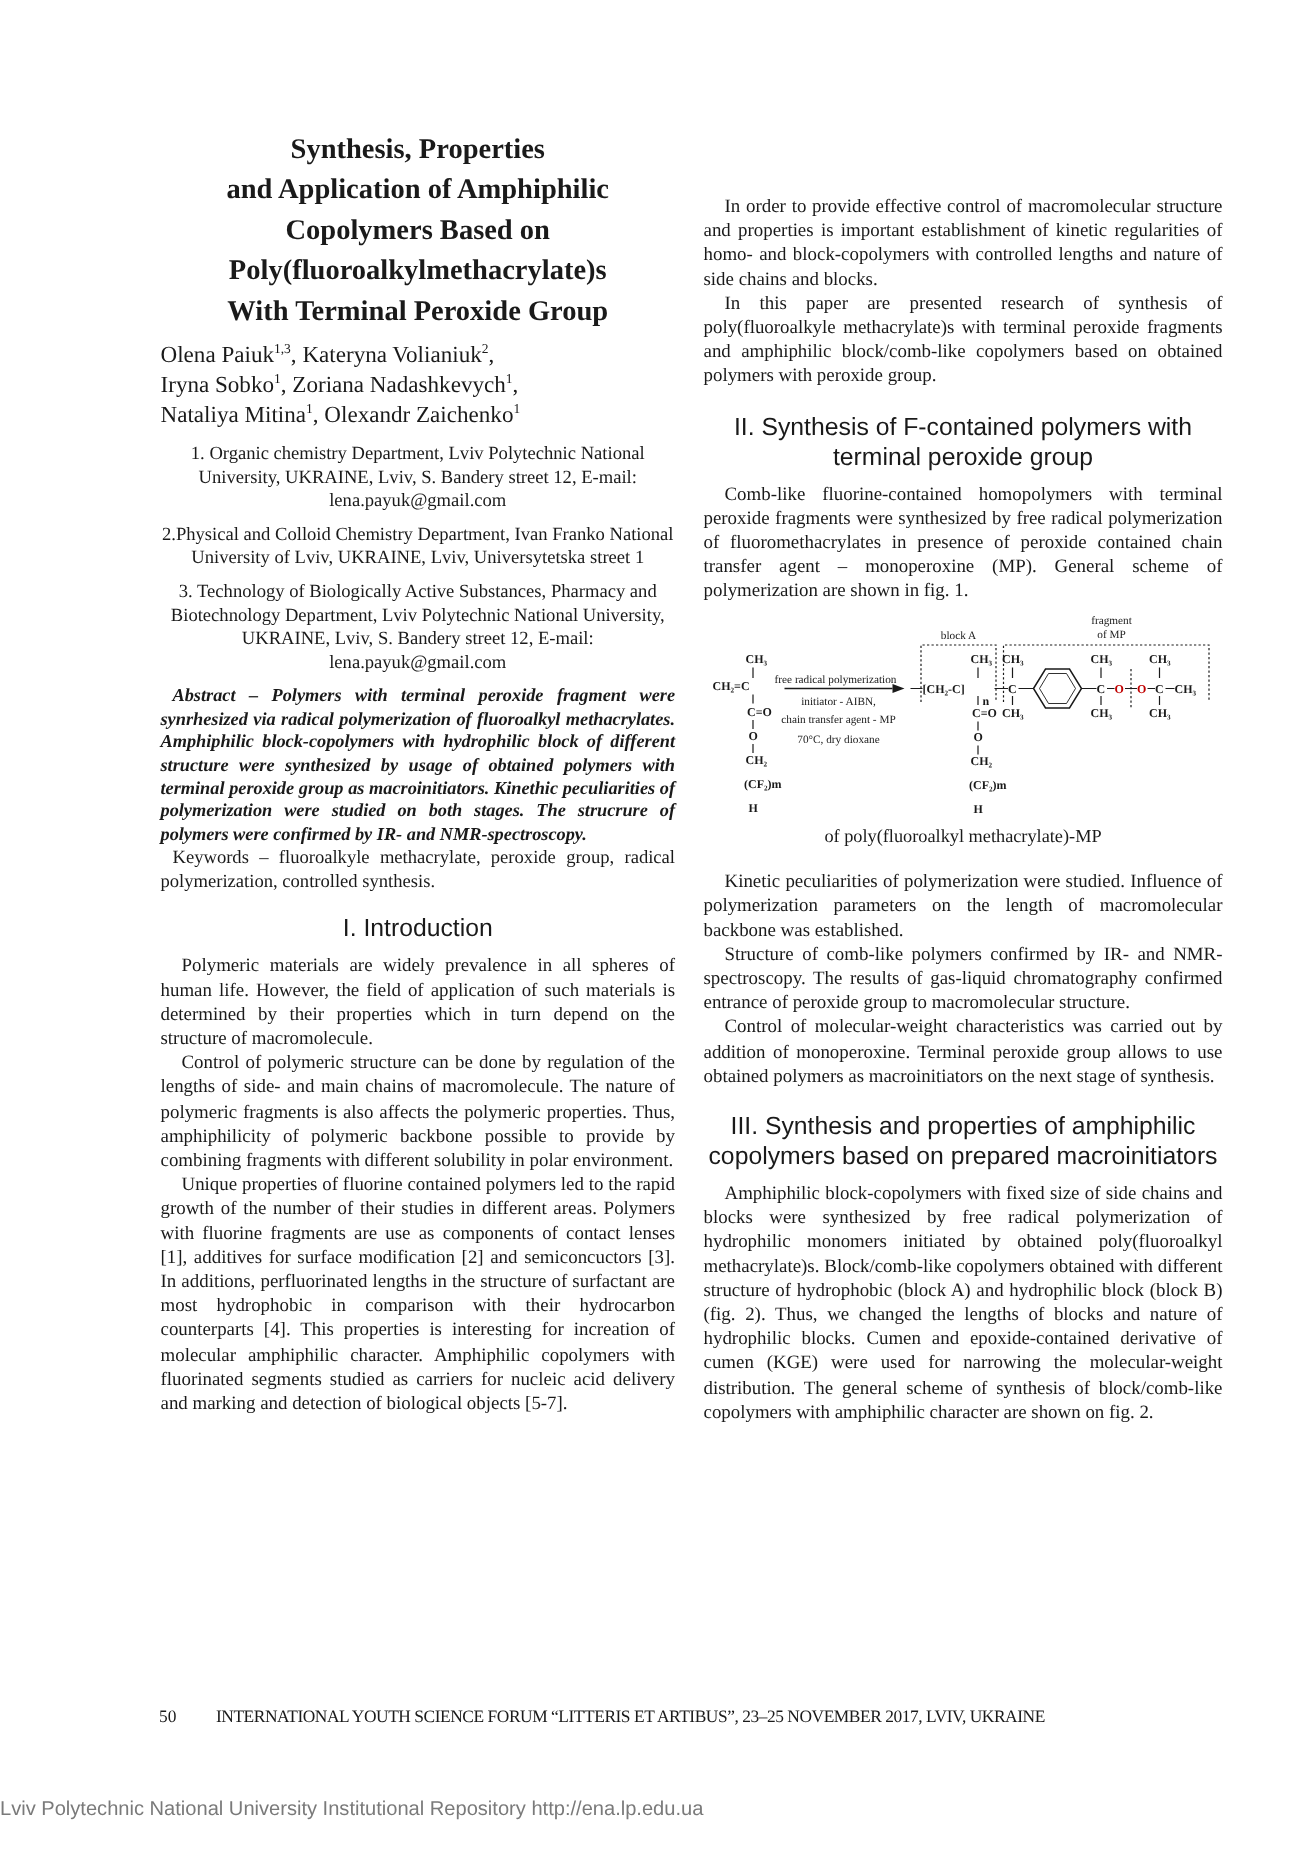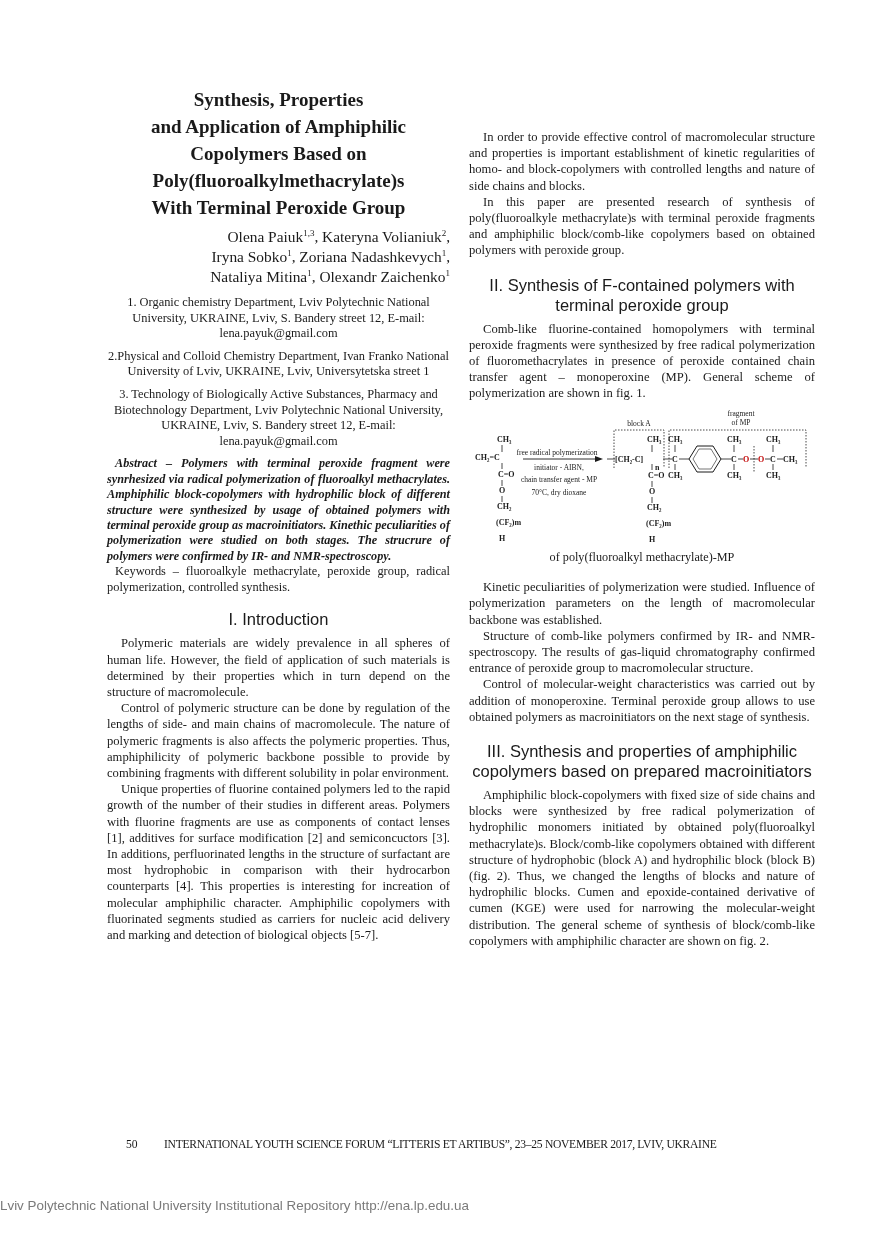--- a/index.html
+++ b/index.html
@@ -2,32 +2,32 @@
 <html><head>
 <meta charset="utf-8">
 <style>
   html, body { margin: 0; padding: 0; background: #ffffff; }
   body { width: 876px; height: 1240px; position: relative; overflow: hidden;
          font-family: "Liberation Serif", serif; color: #1a1a1a; }
   .col { position: absolute; top: 84px; font-size: 12.6px; line-height: 16.2px; }
   .left { left: 107px; width: 343px; }
   .right { left: 469px; width: 346px; margin-top: 45px; }
   .title { text-align: center; font-weight: bold; font-size: 19px; line-height: 27px; margin: 2px 0 6px 0; }
-  .authors { text-align: right; font-size: 15.4px; line-height: 20px; margin-bottom: 8px; }
+  .authors { text-align: left; font-size: 15.4px; line-height: 20px; margin-bottom: 8px; }
   .authors sup { font-size: 9px; vertical-align: 6px; line-height: 0; }
   .aff { text-align: center; font-size: 12.4px; line-height: 15.6px; margin-bottom: 7px; }
   .abstract { text-align: justify; font-weight: bold; font-style: italic; font-size: 12.2px; line-height: 15.4px; text-indent: 8px; }
   .keywords { text-align: justify; font-size: 12.4px; line-height: 15.6px; text-indent: 8px; margin-bottom: 14px; }
   .section-head { text-align: center; font-family: "Liberation Sans", sans-serif; font-size: 16.5px; line-height: 20px; margin: 8px 0 6px 0; }
   p.par { margin: 0; text-align: justify; text-indent: 14px; }
   .fig { position: relative; width: 346px; height: 140px; margin-top: 6px; }
   .fig svg { width: 346px; height: 140px; }
   .fig-caption { text-align: center; font-size: 12.2px; line-height: 15.6px; margin: 2px 0 14px 0; }
   .footer { position: absolute; left: 106px; top: 1138px; font-size: 11.6px; white-space: nowrap; }
-  .footer .pgnum { display: inline-block; width: 38px; margin-left: 20px; }
+  .footer .pgnum { display: inline-block; width: 38px; }
   .footer .conf { letter-spacing: -0.3px; }
   .repo { position: absolute; left: 0; width: 876px; top: 1198px; text-align: left;
           font-family: "Liberation Sans", sans-serif; font-size: 13.4px; color: #7a7a7a; }
   .svgt { font-family: "Liberation Serif", serif; font-size: 8px; font-weight: bold; fill: #1a1a1a; }
   .svgs { font-family: "Liberation Serif", serif; font-size: 7.5px; fill: #1a1a1a; }
 </style>
 </head>
 <body>
 
 <div class="col left">

